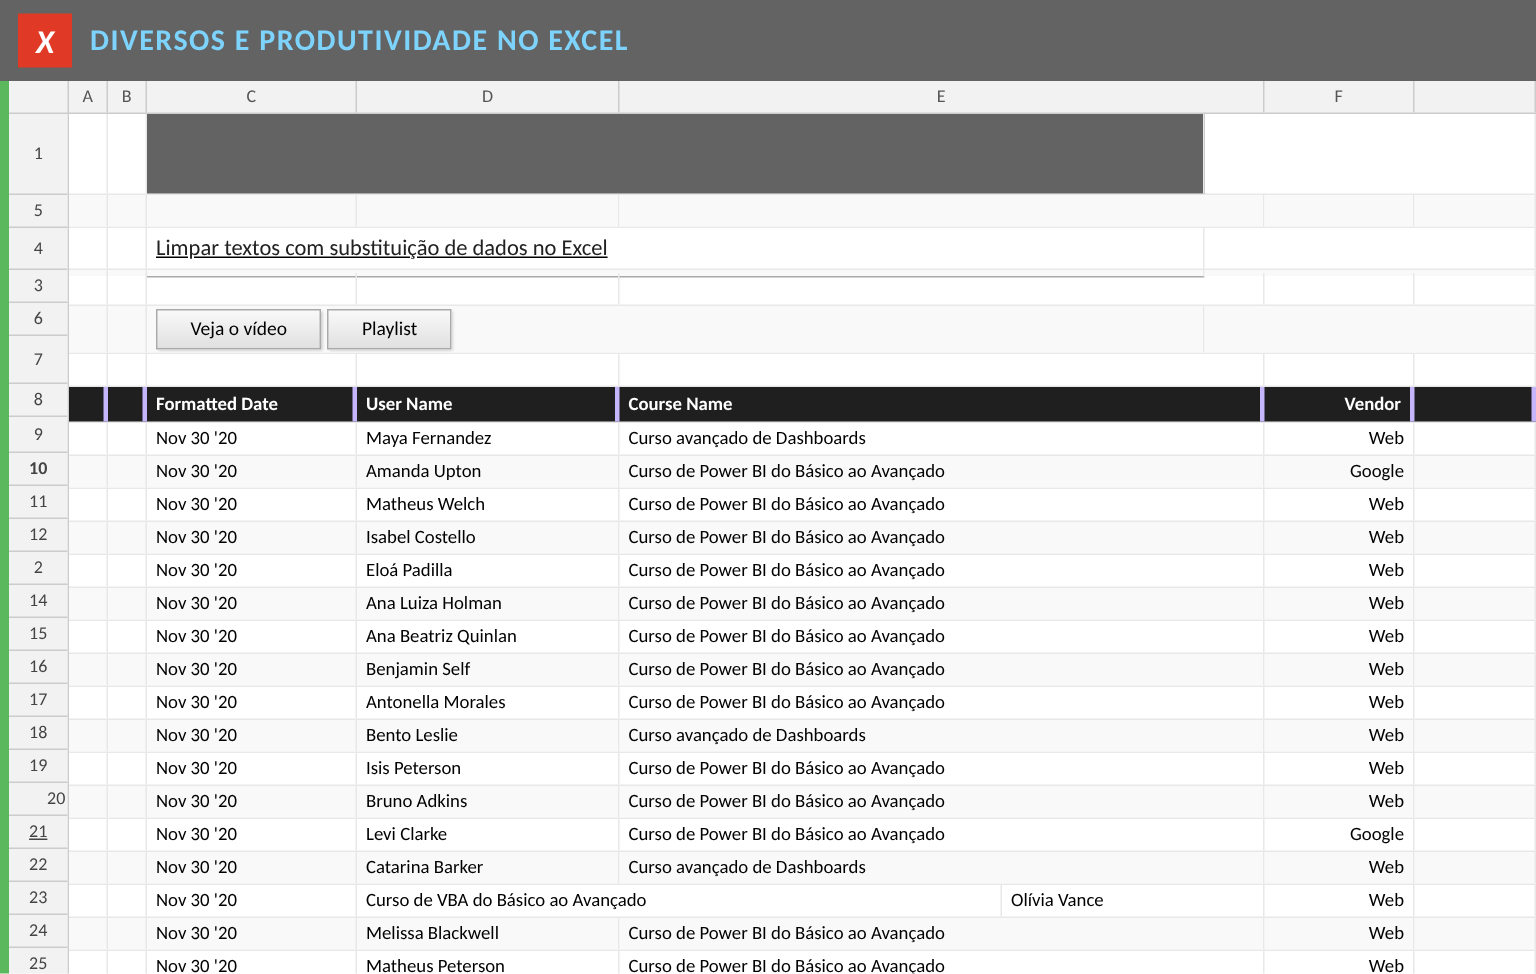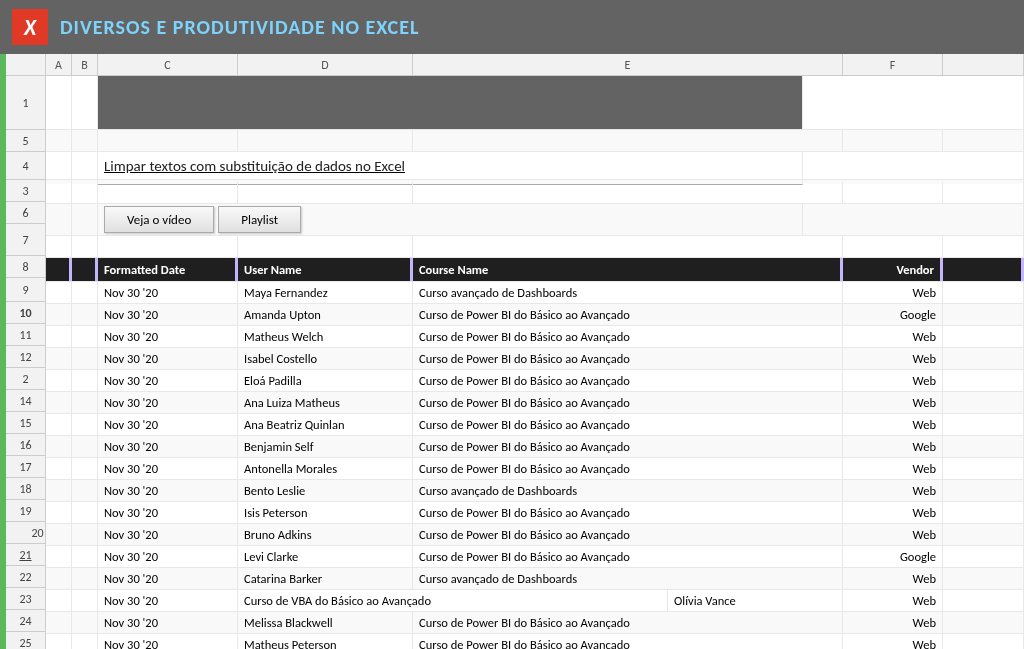--- a/index.html
+++ b/index.html
@@ -376,21 +376,21 @@
               <div class="cell col-c">Nov 30 '20</div>
               <div class="cell col-d">Eloá Padilla</div>
               <div class="cell col-e">Curso de Power BI do Básico ao Avançado</div>
               <div class="cell col-f" style="justify-content: flex-end;">Web</div>
               <div class="cell col-rest"></div>
             </div>
             <div class="sheet-row" style="background: rgb(245, 245, 245);">
               <div class="cell col-a"></div>
               <div class="cell col-b"></div>
               <div class="cell col-c">Nov 30 '20</div>
-              <div class="cell col-d">Ana Luiza Matheus</div>
+              <div class="cell col-d">Ana Luiza Holman</div>
               <div class="cell col-e">Curso de Power BI do Básico ao Avançado</div>
               <div class="cell col-f" style="justify-content: flex-end;">Web</div>
               <div class="cell col-rest"></div>
             </div>
             <div class="sheet-row" style="background: rgb(255, 255, 255);">
               <div class="cell col-a"></div>
               <div class="cell col-b"></div>
               <div class="cell col-c">Nov 30 '20</div>
               <div class="cell col-d">Ana Beatriz Quinlan</div>
               <div class="cell col-e">Curso de Power BI do Básico ao Avançado</div>

